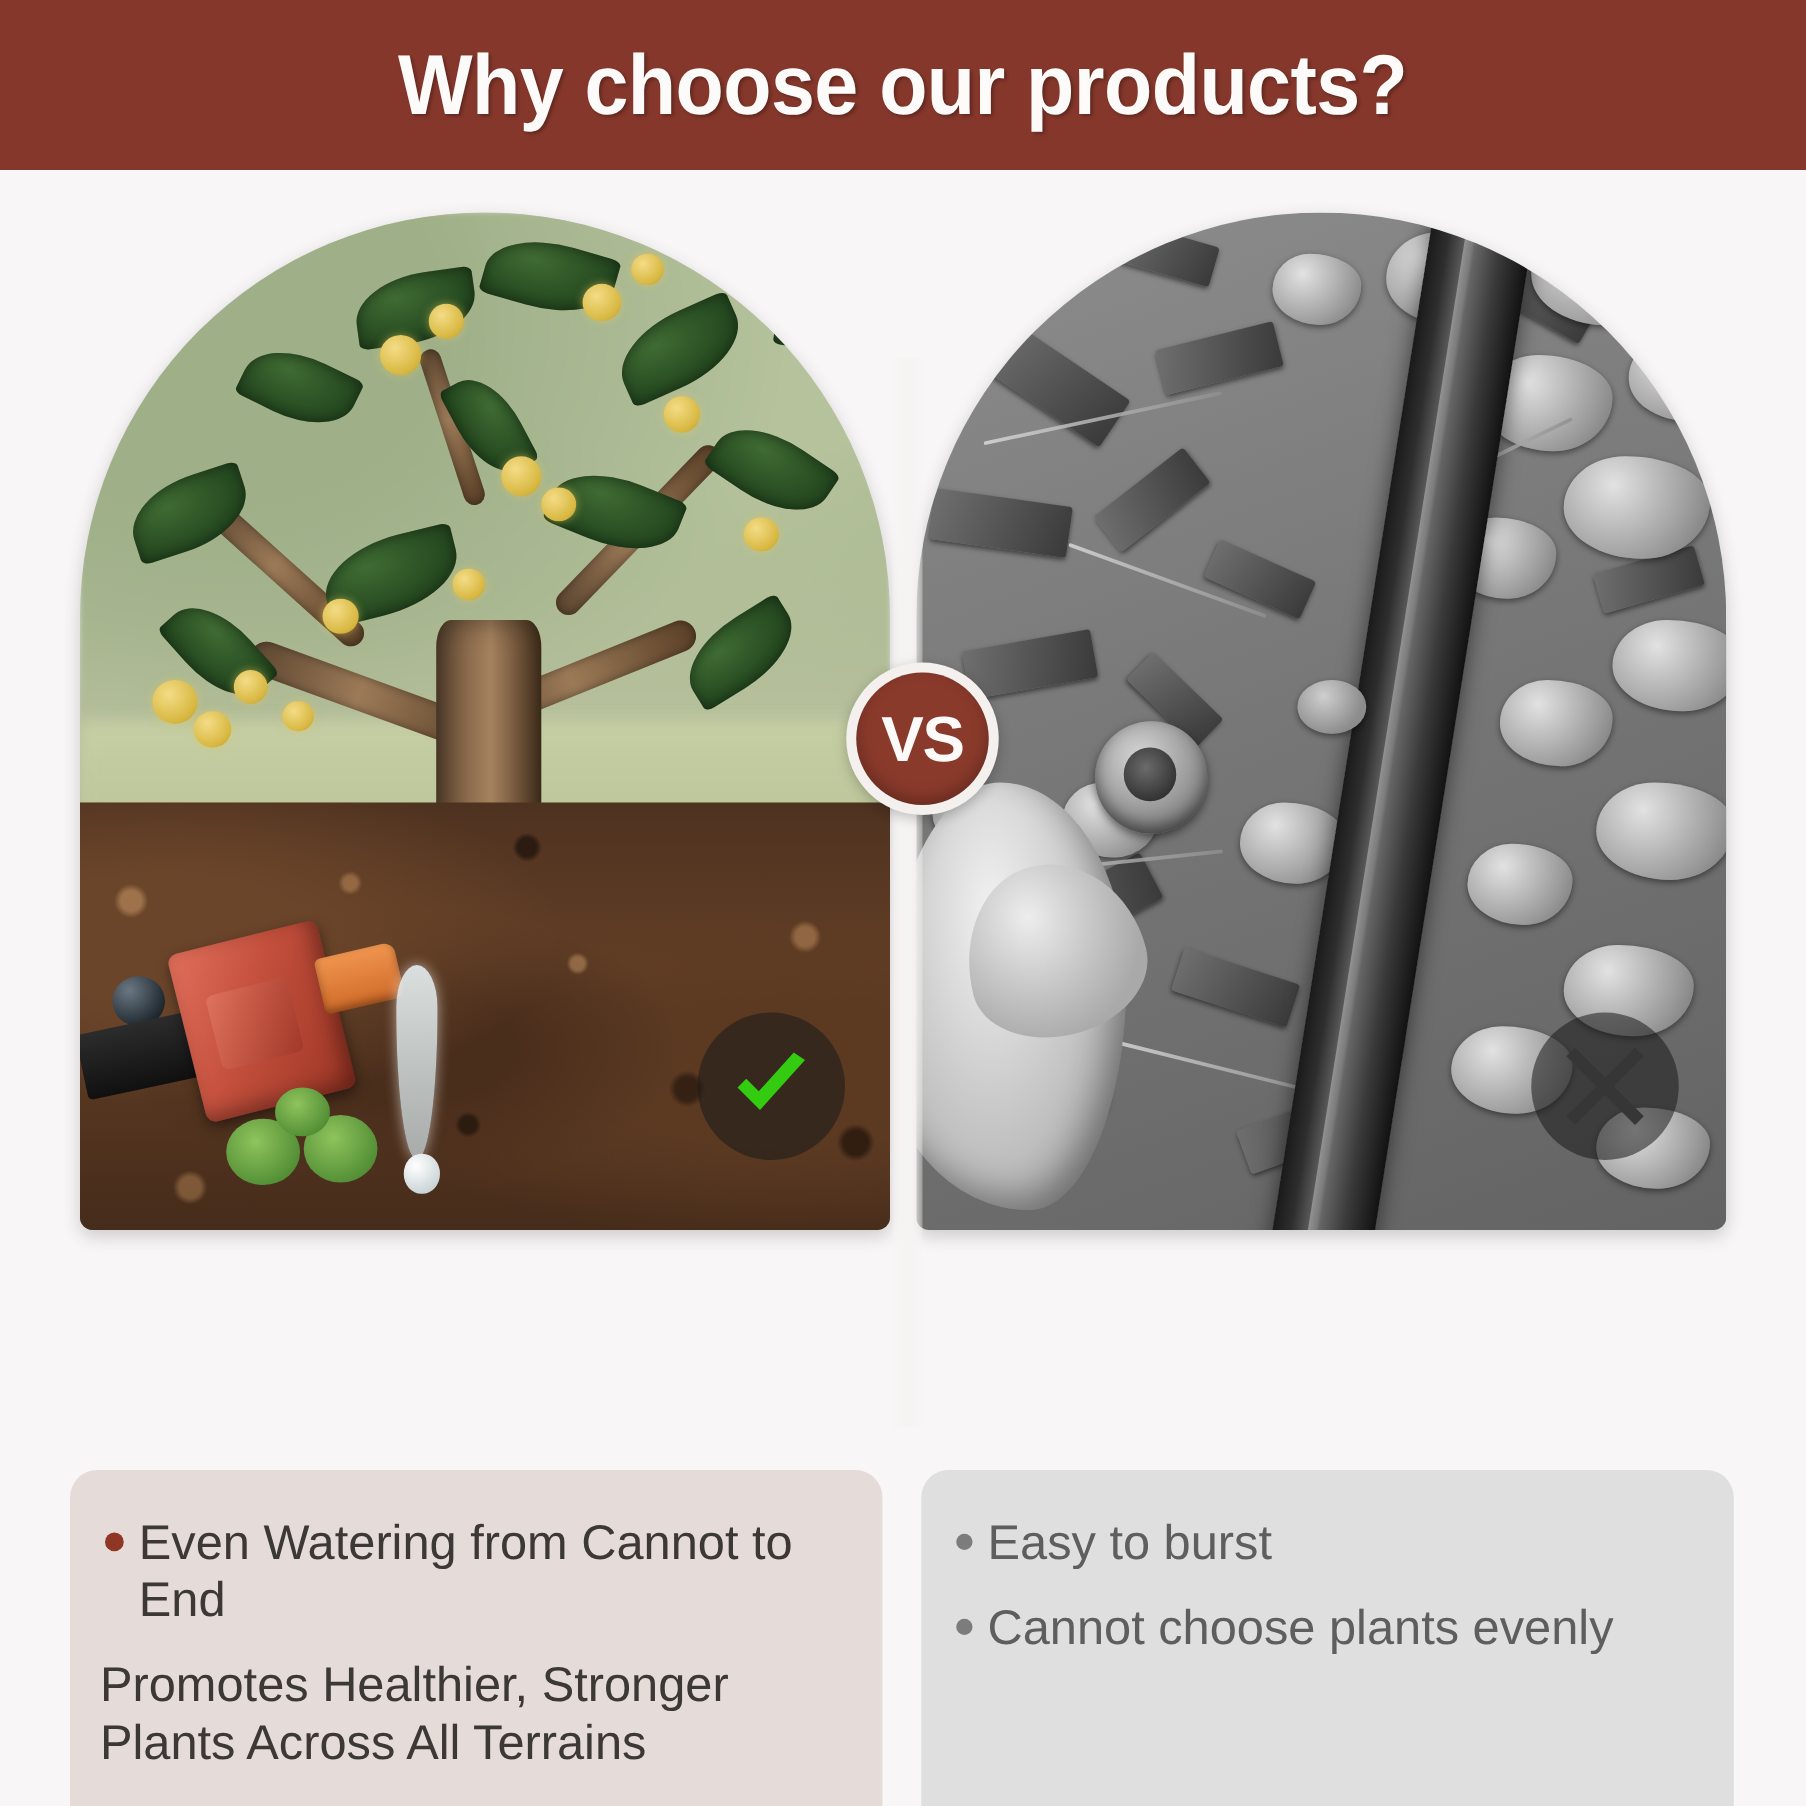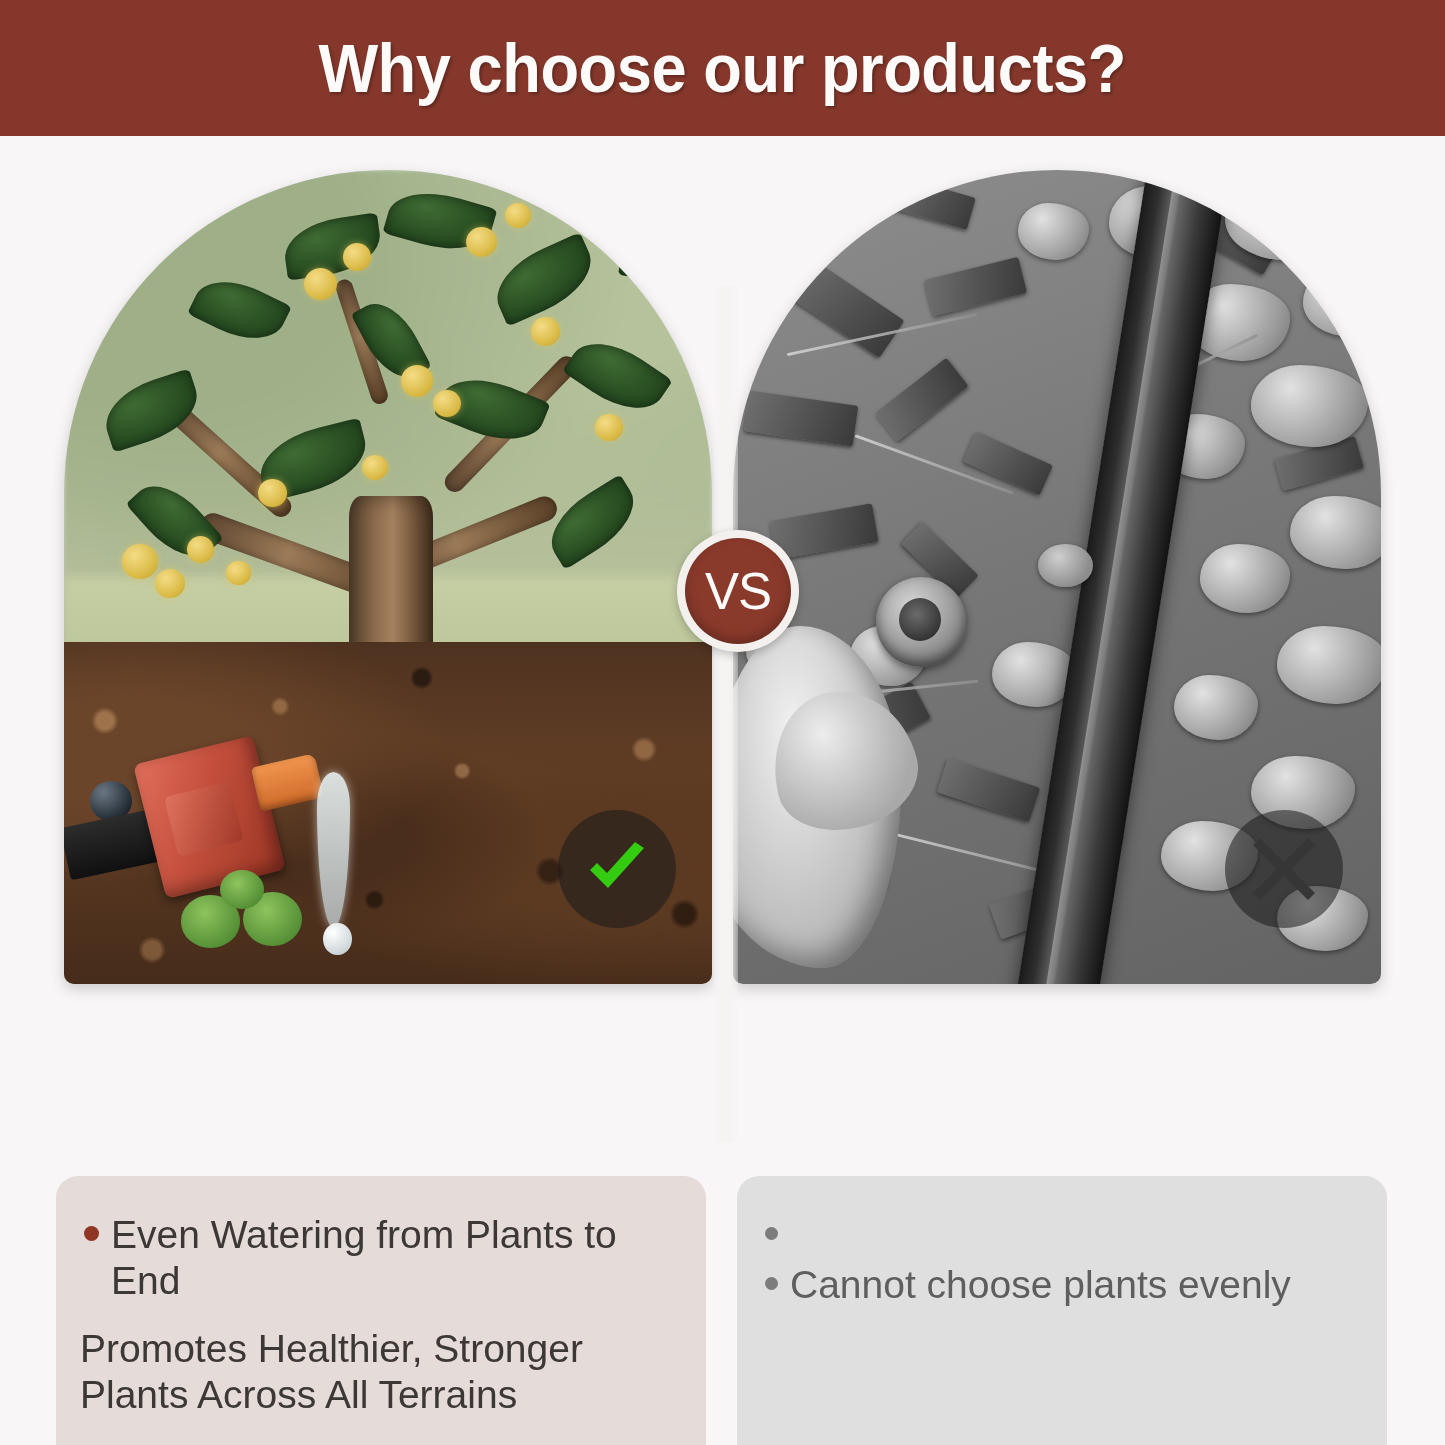--- a/index.html
+++ b/index.html
@@ -286,21 +286,21 @@
   .vs-circle {
     position: absolute; inset: 8px;
     border-radius: 50%;
     background: #8a3a2b;
     display: flex; align-items: center; justify-content: center;
     box-shadow: inset 0 -5px 12px rgba(0,0,0,.25);
   }
   .vs-text {
     color: #fdfbfa;
     font-size: 51px;
-    font-weight: normal;
+    font-weight: bold;
     letter-spacing: -1px;
     font-family: "Liberation Sans", sans-serif;
   }
   .vs-strip {
     position: absolute;
     left: 714px; top: 150px;
     width: 24px; height: 856px;
     background: linear-gradient(90deg, rgba(245,243,242,.35), #f6f4f3 42%, #f6f4f3 60%, rgba(245,243,242,.35));
     z-index: 5;
   }
@@ -483,33 +483,34 @@
     <div class="vs-ring"></div>
     <div class="vs-circle">
       <span class="vs-text">VS</span>
     </div>
   </div>
 
   <div class="bullet-panel panel-pros">
     <ul class="bullet-list">
       <li class="bullet-item">
         <span class="bullet-dot"></span>
-        <span class="bullet-text">Even Watering from Plants to End</span>
+        <span class="bullet-text">Even Watering from Cannot to End</span>
       </li>
       <li class="bullet-item">
 
         <span class="bullet-text">Promotes Healthier, Stronger Plants Across All Terrains</span>
       </li>
     </ul>
   </div>
 
   <div class="bullet-panel panel-cons">
     <ul class="bullet-list">
       <li class="bullet-item">
         <span class="bullet-dot"></span>
+        <span class="bullet-text">Easy to burst</span>
       </li>
       <li class="bullet-item">
         <span class="bullet-dot"></span>
         <span class="bullet-text">Cannot choose plants evenly</span>
       </li>
     </ul>
   </div>
 
 </div>
 

